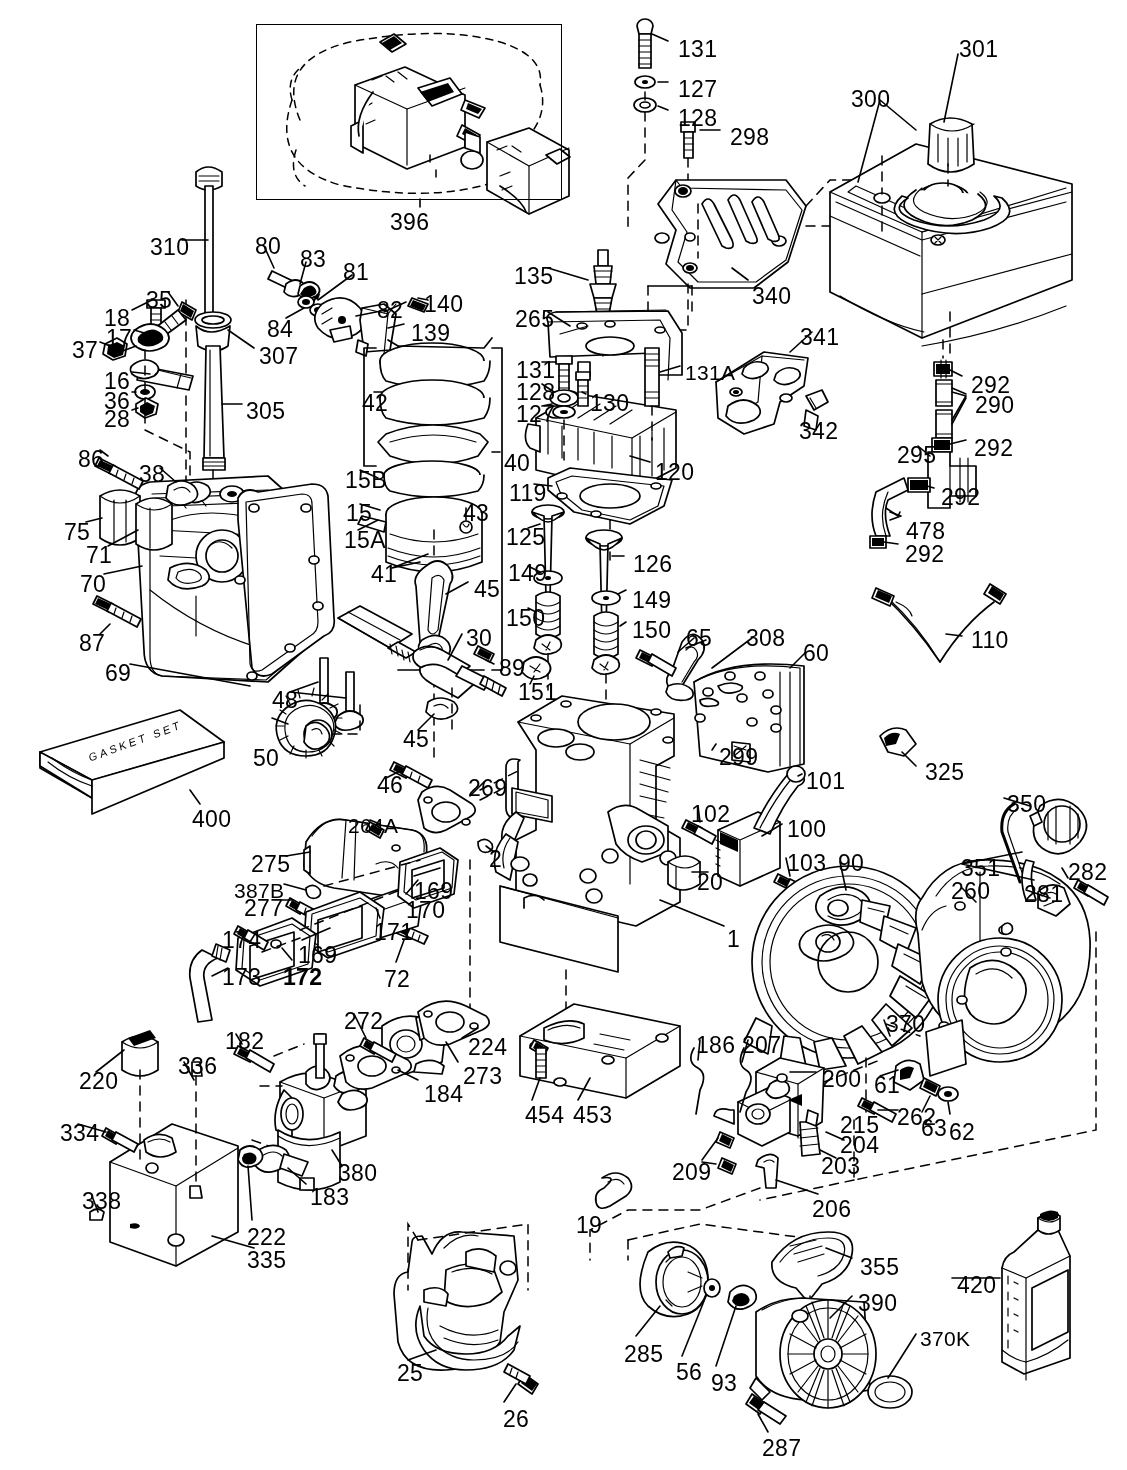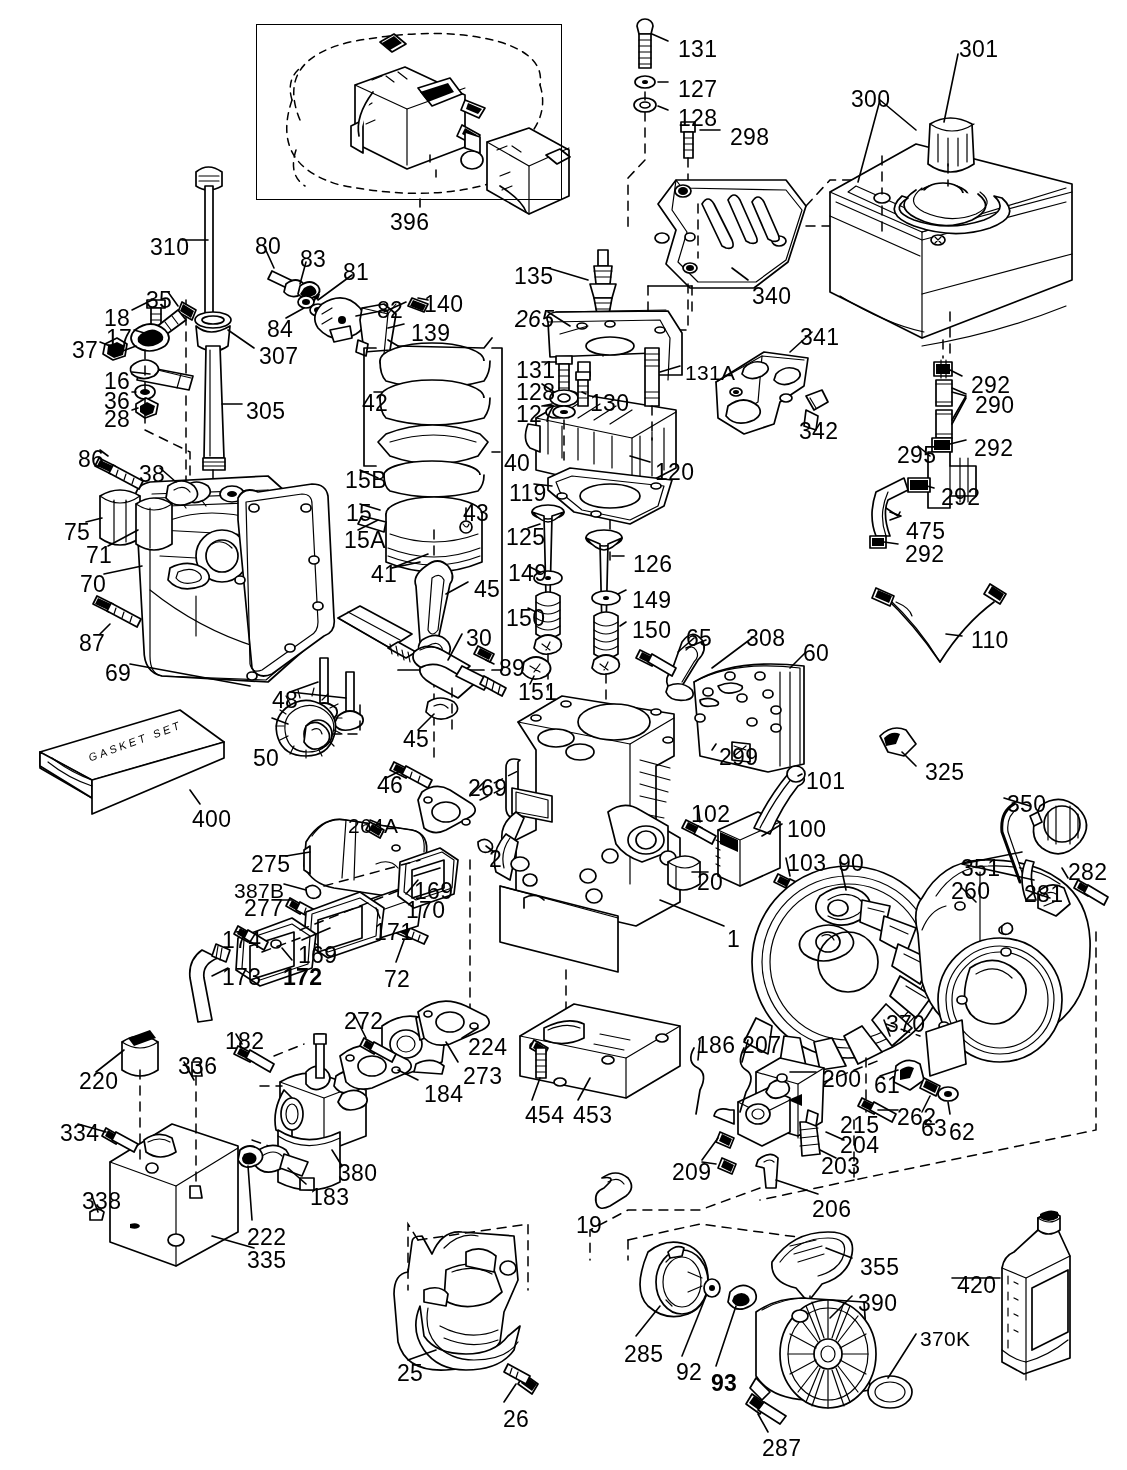--- a/index.html
+++ b/index.html
@@ -1045,21 +1045,21 @@
       <div class="lbl" style="left: 390px; top: 211px;">396</div>
       <div class="lbl" style="left: 150px; top: 236px;">310</div>
       <div class="lbl" style="left: 255px; top: 235px;">80</div>
       <div class="lbl" style="left: 300px; top: 248px;">83</div>
       <div class="lbl" style="left: 343px; top: 261px;">81</div>
       <div class="lbl" style="left: 377px; top: 299px;">82</div>
       <div class="lbl" style="left: 267px; top: 318px;">84</div>
       <div class="lbl" style="left: 424px; top: 293px;">140</div>
       <div class="lbl" style="left: 411px; top: 322px;">139</div>
       <div class="lbl" style="left: 514px; top: 265px;">135</div>
-      <div class="lbl" style="left: 515px; top: 308px; font-style: italic;">265</div>
+      <div class="lbl" style="left: 515px; top: 308px;">265</div>
       <div class="lbl" style="left: 752px; top: 285px;">340</div>
       <div class="lbl" style="left: 800px; top: 326px;">341</div>
       <div class="lbl" style="left: 146px; top: 289px;">35</div>
       <div class="lbl" style="left: 104px; top: 307px;">18</div>
       <div class="lbl" style="left: 106px; top: 327px;">17</div>
       <div class="lbl" style="left: 72px; top: 339px;">37</div>
       <div class="lbl" style="left: 259px; top: 345px;">307</div>
       <div class="lbl" style="left: 104px; top: 370px;">16</div>
       <div class="lbl" style="left: 104px; top: 390px;">36</div>
       <div class="lbl" style="left: 104px; top: 408px;">28</div>
@@ -1072,21 +1072,21 @@
       <div class="lbl" style="left: 590px; top: 392px;">130</div>
       <div class="lbl sm" style="left: 685px; top: 362px;">131A</div>
       <div class="lbl" style="left: 655px; top: 461px;">120</div>
       <div class="lbl" style="left: 509px; top: 482px;">119</div>
       <div class="lbl" style="left: 799px; top: 420px;">342</div>
       <div class="lbl" style="left: 971px; top: 374px;">292</div>
       <div class="lbl" style="left: 975px; top: 394px;">290</div>
       <div class="lbl" style="left: 974px; top: 437px;">292</div>
       <div class="lbl" style="left: 897px; top: 444px;">295</div>
       <div class="lbl" style="left: 941px; top: 486px;">292</div>
-      <div class="lbl" style="left: 906px; top: 520px;">475</div>
+      <div class="lbl" style="left: 906px; top: 520px;">478</div>
       <div class="lbl" style="left: 905px; top: 543px;">292</div>
       <div class="lbl" style="left: 78px; top: 448px;">86</div>
       <div class="lbl" style="left: 139px; top: 463px;">38</div>
       <div class="lbl" style="left: 345px; top: 469px;">15B</div>
       <div class="lbl" style="left: 346px; top: 502px;">15</div>
       <div class="lbl" style="left: 344px; top: 529px;">15A</div>
       <div class="lbl" style="left: 463px; top: 502px;">43</div>
       <div class="lbl" style="left: 506px; top: 526px;">125</div>
       <div class="lbl" style="left: 633px; top: 553px;">126</div>
       <div class="lbl" style="left: 64px; top: 521px;">75</div>
@@ -1165,22 +1165,22 @@
       <div class="lbl" style="left: 812px; top: 1198px;">206</div>
       <div class="lbl" style="left: 874px; top: 1074px;">61</div>
       <div class="lbl" style="left: 897px; top: 1106px;">262</div>
       <div class="lbl" style="left: 921px; top: 1117px;">63</div>
       <div class="lbl" style="left: 949px; top: 1121px;">62</div>
       <div class="lbl" style="left: 886px; top: 1013px;">370</div>
       <div class="lbl" style="left: 576px; top: 1214px;">19</div>
       <div class="lbl" style="left: 397px; top: 1362px;">25</div>
       <div class="lbl" style="left: 503px; top: 1408px;">26</div>
       <div class="lbl" style="left: 624px; top: 1343px;">285</div>
-      <div class="lbl" style="left: 676px; top: 1361px;">92</div>
-      <div class="lbl" style="left: 711px; top: 1372px; font-weight: bold;">93</div>
+      <div class="lbl" style="left: 676px; top: 1361px;">56</div>
+      <div class="lbl" style="left: 711px; top: 1372px;">93</div>
       <div class="lbl" style="left: 860px; top: 1256px;">355</div>
       <div class="lbl" style="left: 858px; top: 1292px;">390</div>
       <div class="lbl sm" style="left: 920px; top: 1328px;">370K</div>
       <div class="lbl" style="left: 762px; top: 1437px;">287</div>
       <div class="lbl" style="left: 957px; top: 1274px;">420</div>
     </div>
 
 </div>
 
 </body></html>

